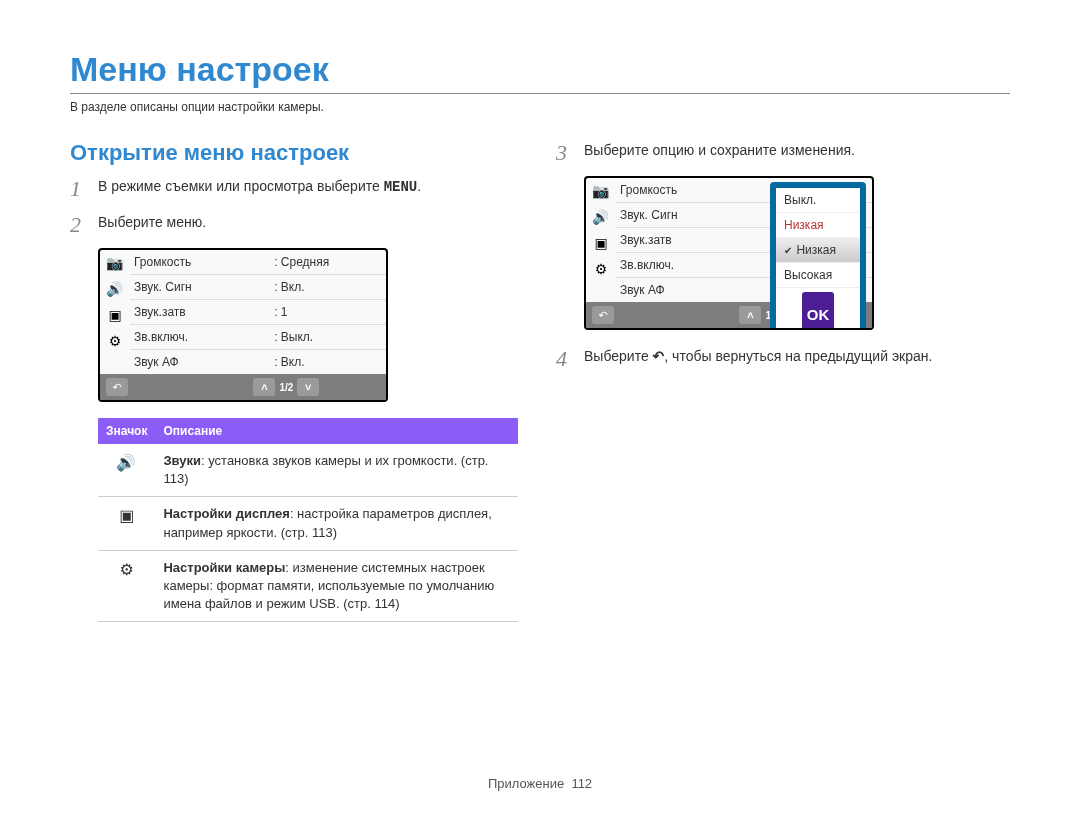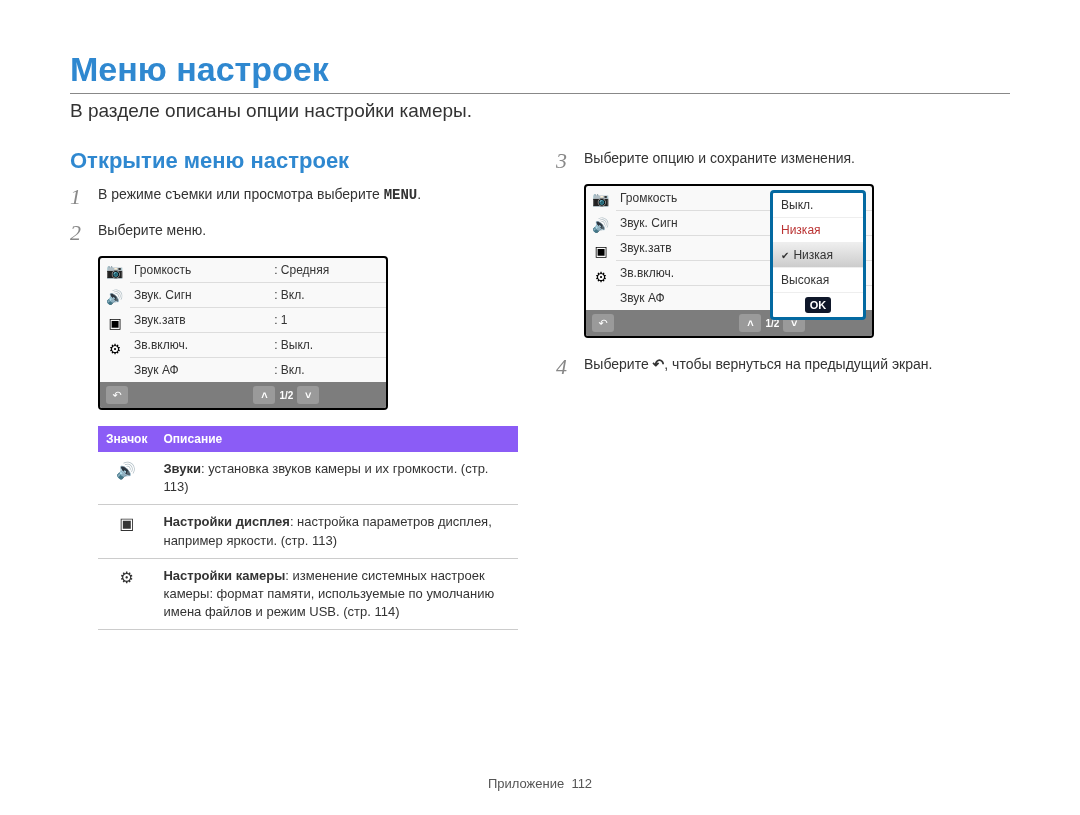--- a/index.html
+++ b/index.html
@@ -17,21 +17,21 @@
     font-size: 34px;
     font-weight: bold;
     color: #2f88d0;
     margin-bottom: 4px;
   }
   .title-underline {
     border-bottom: 1px solid #888;
     margin-bottom: 6px;
   }
   .page-subtitle {
-    font-size: 19px;
+    font-size: 12px;
     color: #333;
     margin-bottom: 26px;
   }
   .columns {
     display: flex;
     gap: 32px;
   }
   .col { flex: 1; }
   .section-heading {
     color: #2f88d0;
@@ -112,21 +112,21 @@
     background:#9a9a9a;display:flex;align-items:center;justify-content:center;
     color:#fff;font-size:11px;
   }
   .foot-btn.back{margin-right:auto;}
   
   .cam-popup {
     position: absolute;
     right: 6px; top: 4px;
     width: 96px;
     background: #fff;
-    border: 3px solid #0369a1;
+    border: 6px solid #0369a1;
     border-radius: 4px;
     overflow:hidden;
     font-size:12px;
   }
   .popup-item {
     padding: 5px 8px;
     border-bottom: 1px solid #eee;
   }
   .popup-item.low { color:#b33; }
   .popup-item.sel {
@@ -138,22 +138,22 @@
     font-size: 10px;
     margin-right: 4px;
     color:#333;
   }
   .popup-ok {
     text-align: center;
     padding: 4px;
   }
   .ok-badge {
     display:inline-block;
-    background:#0f172a;color:#fff;border-radius:3px;
-    font-size:11px;padding:2px 5px;font-weight:bold;
+    background:#4c1d95;color:#fff;border-radius:3px;
+    font-size:15px;padding:14px 5px;font-weight:bold;
   }
   .cam-screen.rel { position: relative; }
   
   .icon-table {
     width: 420px;
     border-collapse: collapse;
     margin-left: 28px;
     font-size: 13px;
   }
   .icon-table th {

